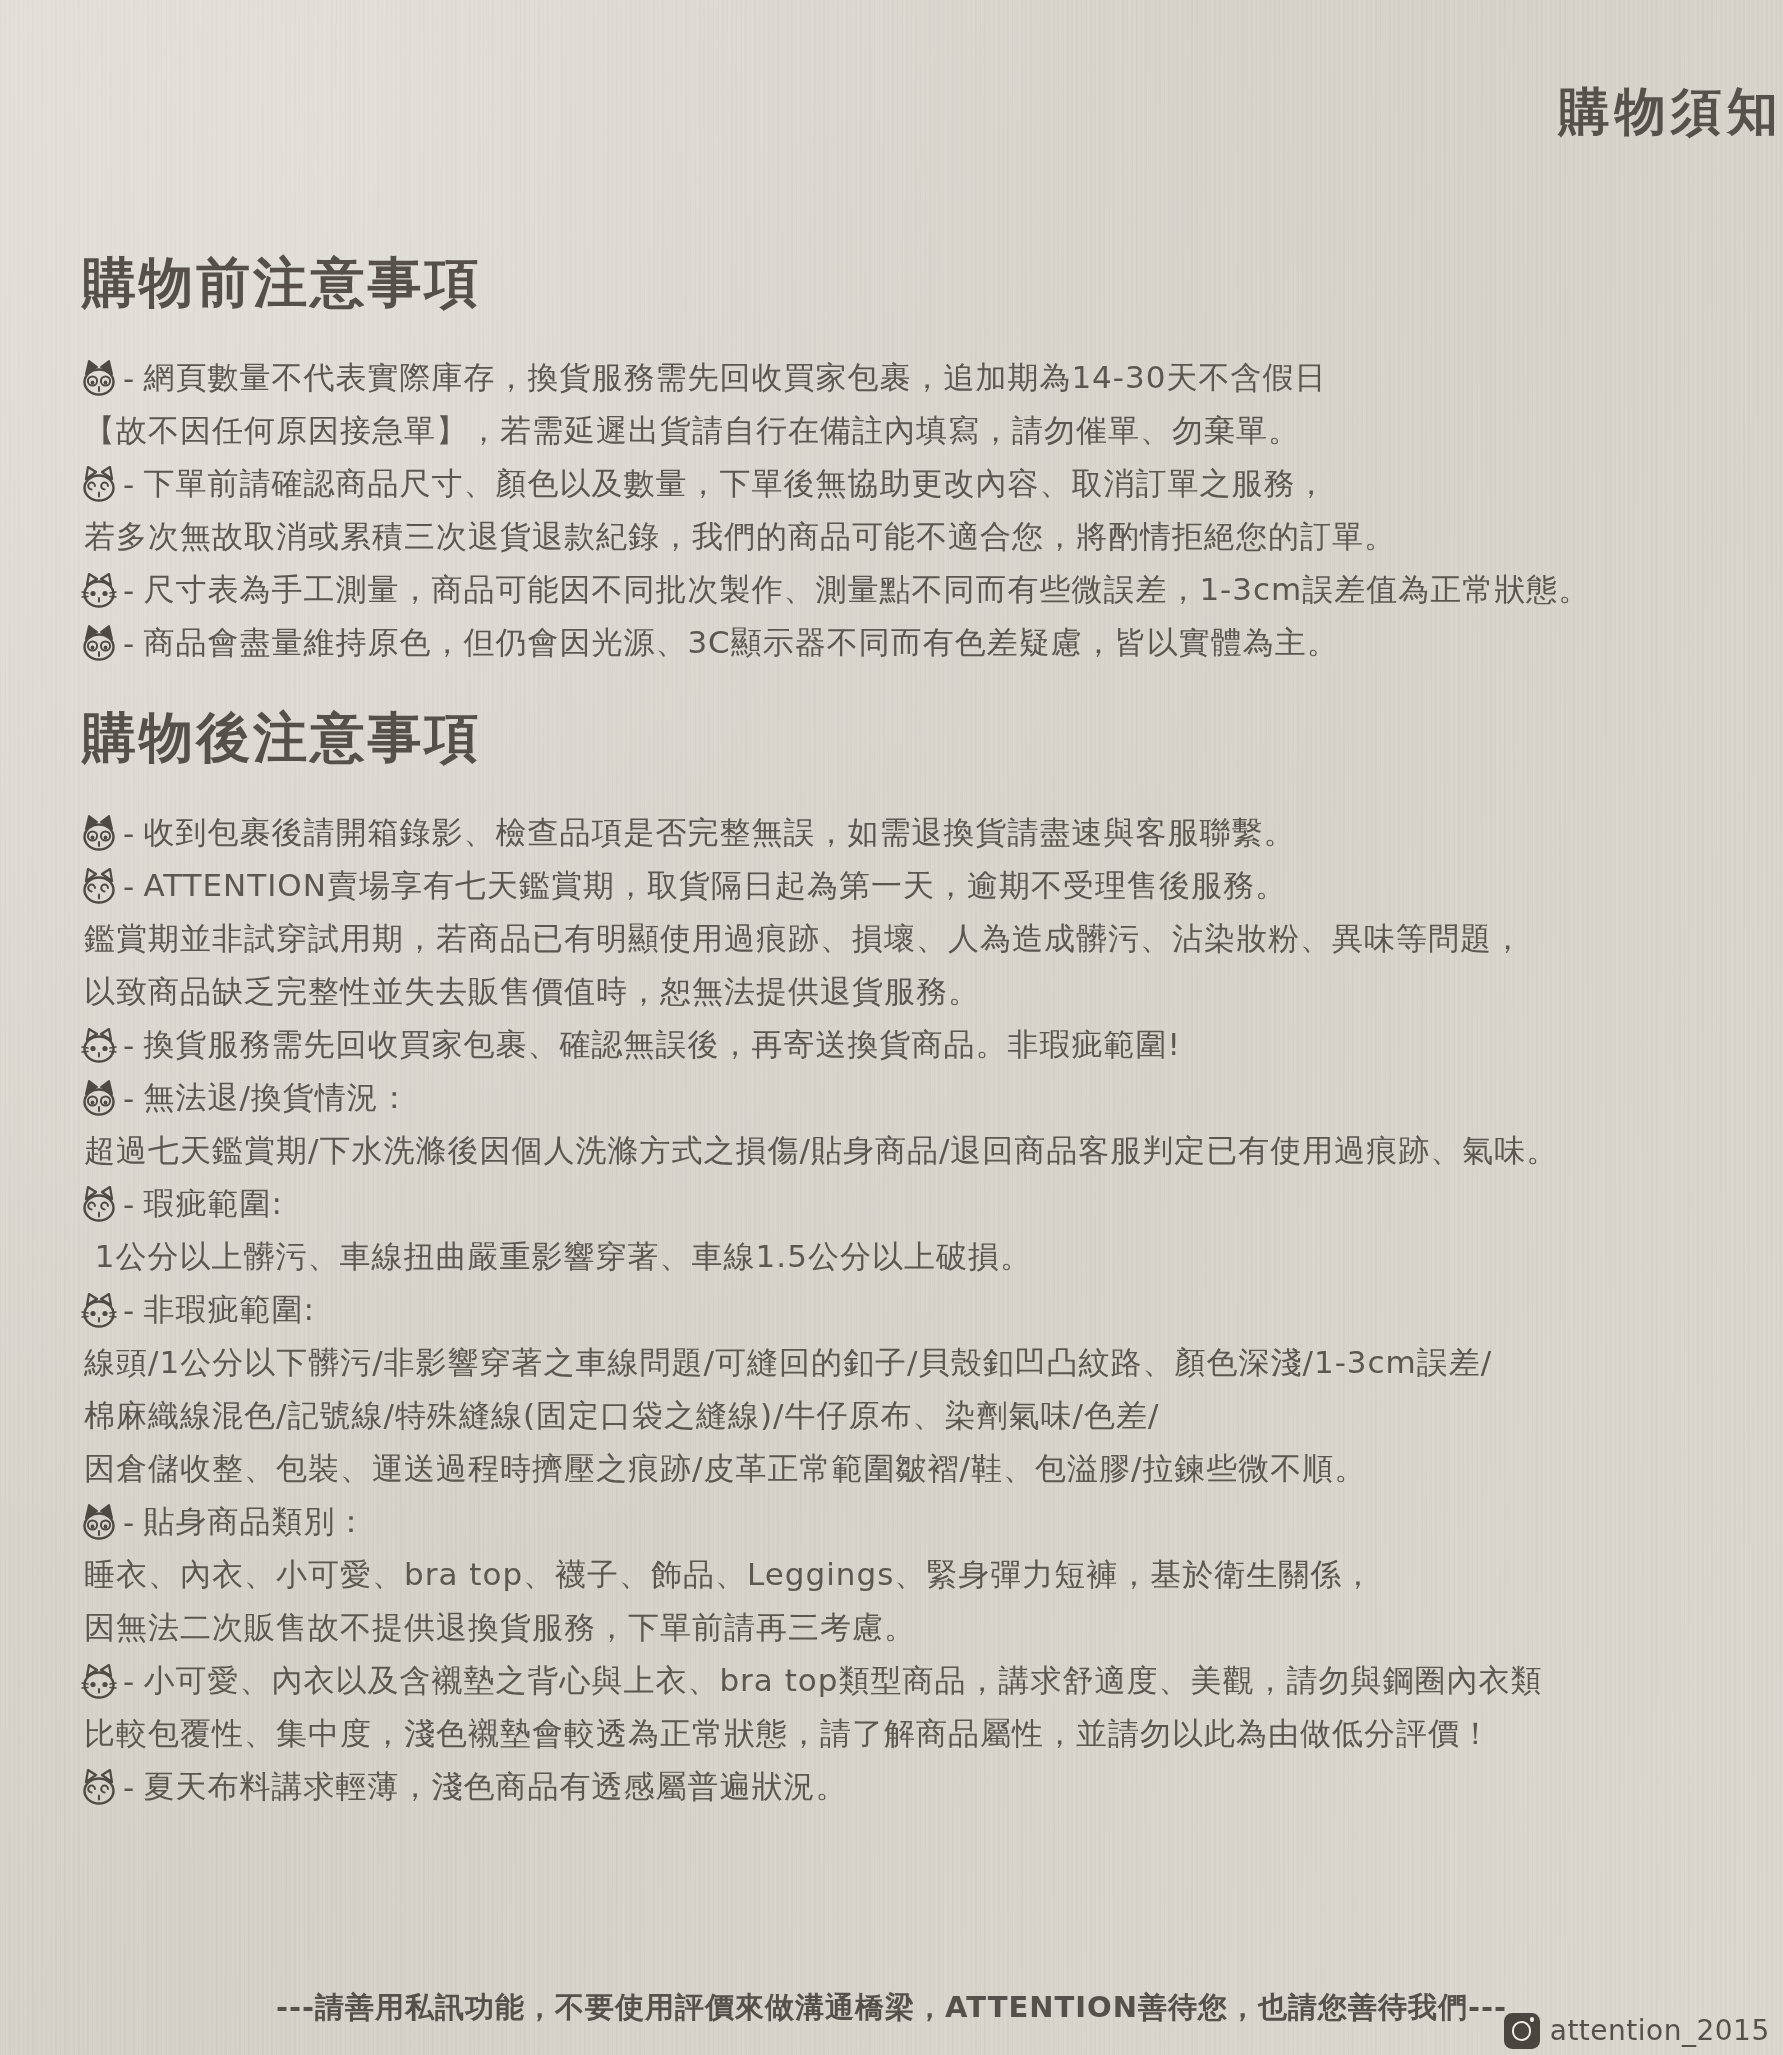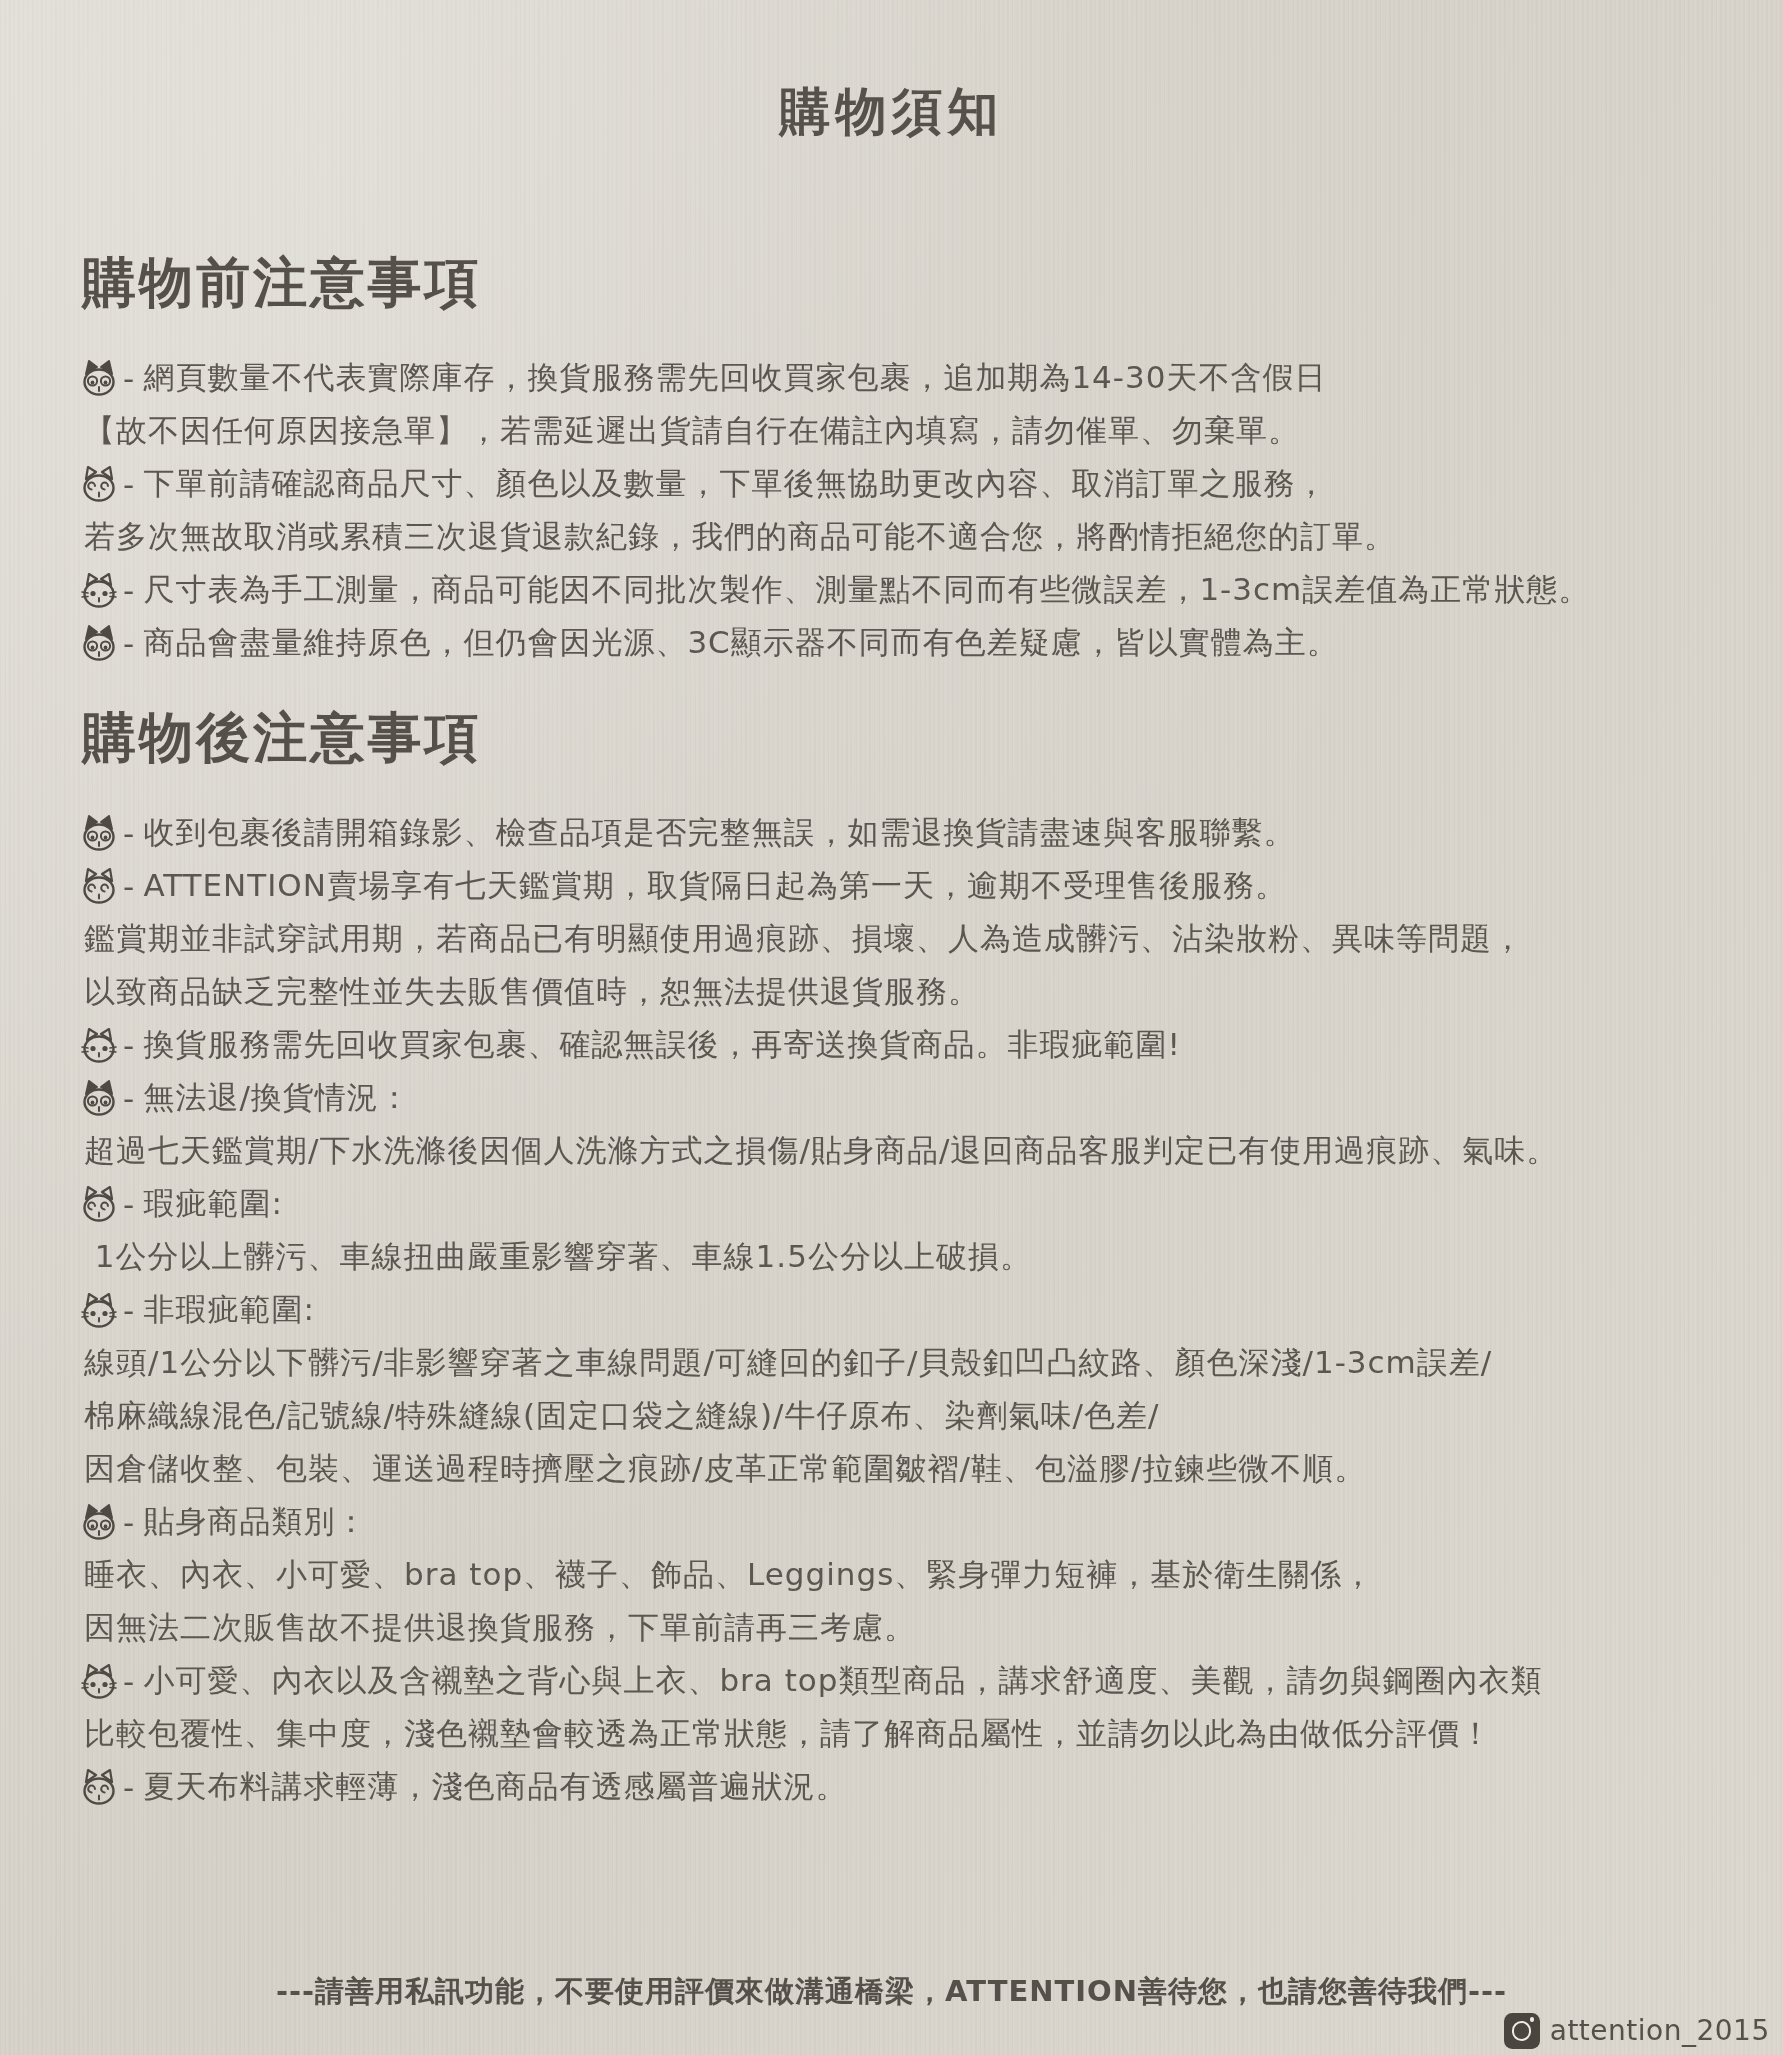--- a/index.html
+++ b/index.html
@@ -12,21 +12,21 @@
     position:relative;width:1783px;height:2056px;overflow:hidden;
     background:
       radial-gradient(ellipse at 18% 8%, rgba(255,255,255,0.22), rgba(255,255,255,0) 55%),
       linear-gradient(115deg, rgba(255,255,255,0.10) 0%, rgba(0,0,0,0.02) 40%, rgba(255,255,255,0.06) 100%),
       repeating-linear-gradient(90deg, rgba(125,115,98,0.045) 0 1.5px, rgba(255,255,255,0.04) 1.5px 3.1px, rgba(0,0,0,0.0) 3.1px 4.6px),
       #d9d5cc;
     color:#5b564f;
   }
   .page-title{
     margin:76px 0 0;
-    text-align:center;
+    text-align:right;
     font-size:51px;line-height:72px;
     font-weight:700;letter-spacing:5.1px;
     color:#56524b;
   }
   .section-heading{
     margin:110px 0 44px 82px;
     font-size:54px;line-height:49px;
     font-weight:700;letter-spacing:3.1px;
     color:#55514a;
   }
@@ -38,21 +38,21 @@
     padding-left:77px;
     font-size:31px;
     letter-spacing:1px;
     white-space:pre;
     color:#5b564f;
   }
   .line.cont{padding-left:84px;}
   .cat{width:44px;height:40px;flex:0 0 auto;}
   .dash{margin:0 8.2px 0 2px;font-weight:400;}
   .footer-note{
-    position:absolute;left:0;right:0;bottom:44px;
+    position:absolute;left:0;right:0;bottom:28px;
     text-align:center;
     font-size:29px;font-weight:700;letter-spacing:1px;
     color:#55504a;
   }
   .social{
     position:absolute;right:13.3px;bottom:7.2px;
     display:flex;align-items:center;gap:10.2px;margin-top:48px;
   }
   .ig-badge{
     position:relative;width:36px;height:36px;

